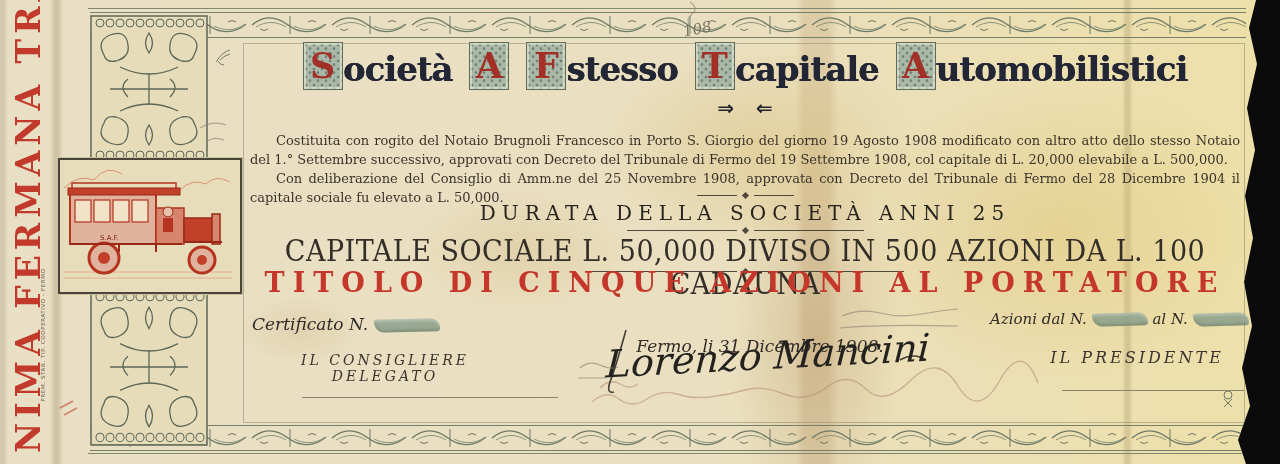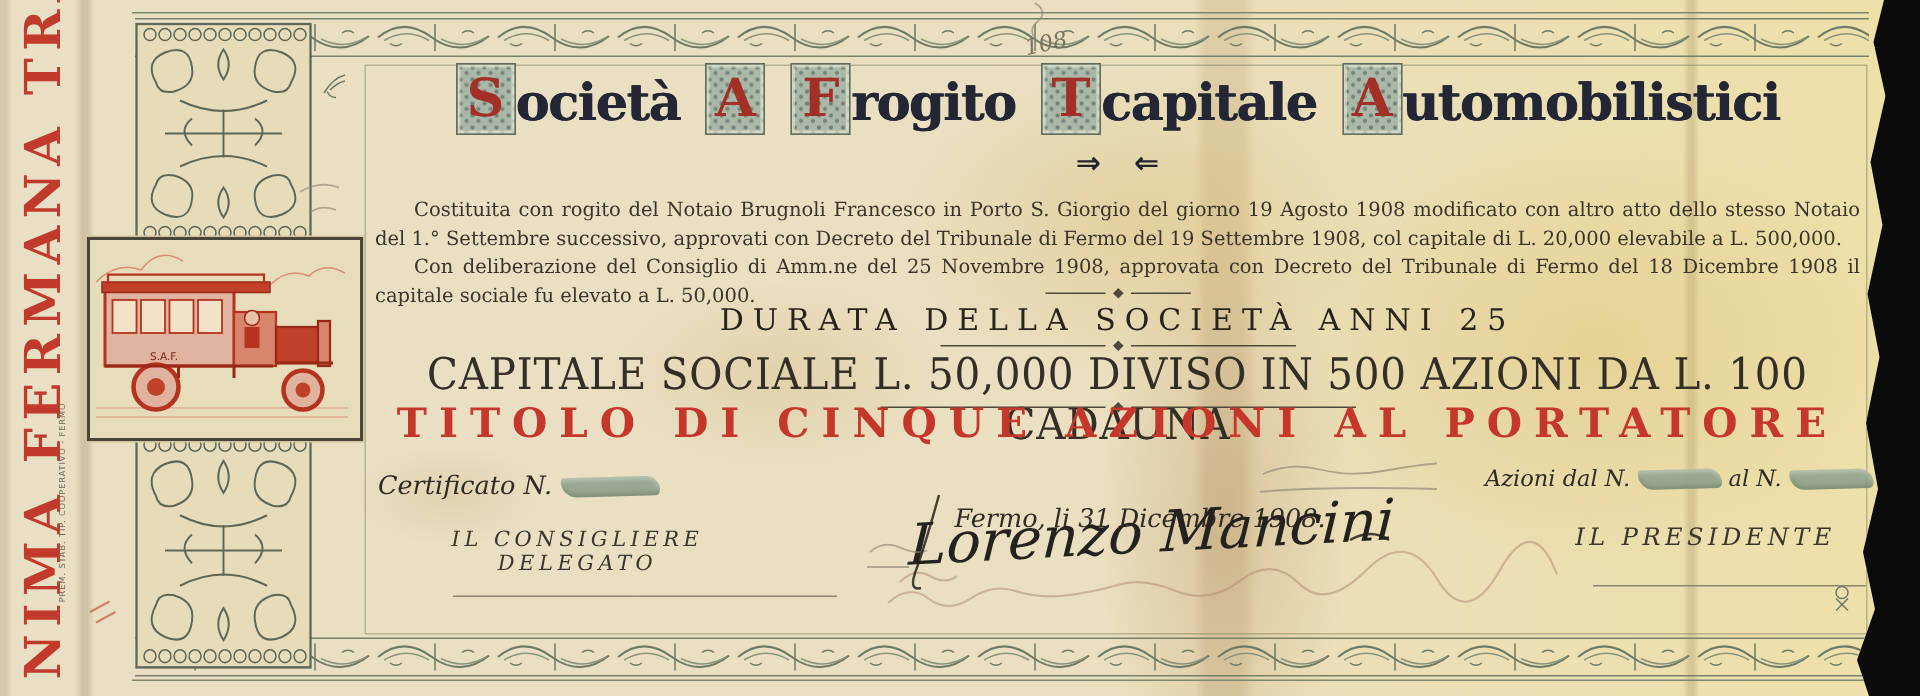--- a/index.html
+++ b/index.html
@@ -243,40 +243,40 @@
     <div class="center title-row">
       <span class="word">
           <span class="illum">S</span>
           <span class="goth">ocietà</span>
         </span>
       <span class="word">
           <span class="illum">A</span>
         </span>
       <span class="word">
           <span class="illum">F</span>
-          <span class="goth">rogito</span>
+          <span class="goth">stesso</span>
         </span>
       <span class="word">
           <span class="illum">T</span>
           <span class="goth">capitale</span>
         </span>
       <span class="word">
           <span class="illum">A</span>
           <span class="goth">utomobilistici</span>
         </span>
     </div>
 
     <div class="center sede">
       <span class="arrow">⇒</span>
       <span class="arrow">⇐</span>
     </div>
 
     <div class="center bodytext">
       <p>Costituita con rogito del Notaio Brugnoli Francesco in Porto S. Giorgio del giorno 19 Agosto 1908 modificato con altro atto dello stesso Notaio del 1.° Settembre successivo, approvati con Decreto del Tribunale di Fermo del 19 Settembre 1908, col capitale di L. 20,000 elevabile a L. 500,000.</p>
-      <p>Con deliberazione del Consiglio di Amm.ne del 25 Novembre 1908, approvata con Decreto del Tribunale di Fermo del 18 Dicembre 1908 il capitale sociale fu elevato a L. 50,000.</p>
+      <p>Con deliberazione del Consiglio di Amm.ne del 25 Novembre 1908, approvata con Decreto del Tribunale di Fermo del 28 Dicembre 1904 il capitale sociale fu elevato a L. 50,000.</p>
     </div>
 
     <div class="center sep" style="top:192px">
         <i style="width:40px"></i>
         <b></b>
         <i style="width:40px"></i>
       </div>
     <div class="center durata">DURATA DELLA SOCIETÀ ANNI 25</div>
     <div class="center sep" style="top:227px">
         <i style="width:110px"></i>

